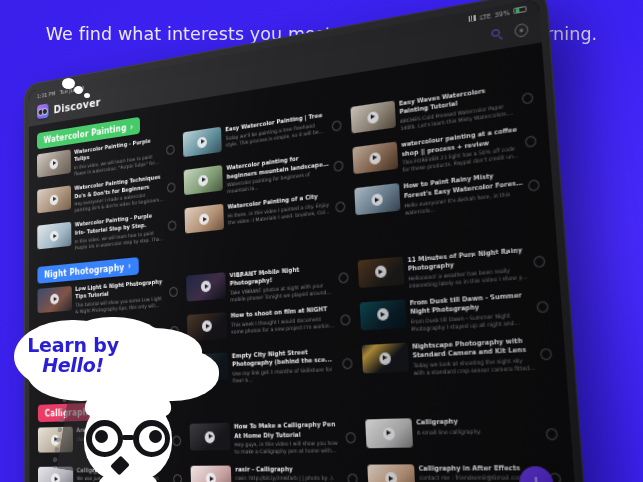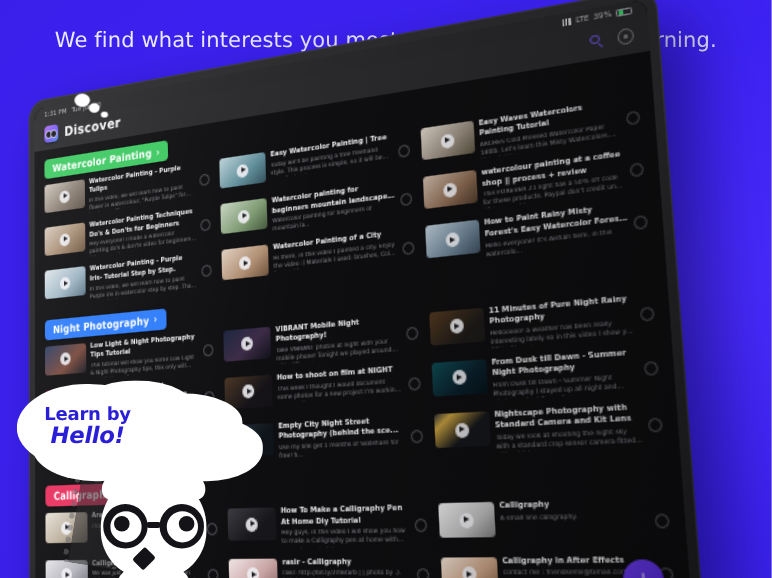--- a/index.html
+++ b/index.html
@@ -175,21 +175,21 @@
     box-shadow:
       22px -4px 0 -8px #fff, 80px -2px 0 -10px #fff,
       6px 16px 0 -7px #fff, 54px 20px 0 -8px #fff,
       96px 18px 0 -9px #fff, 40px -12px 0 -9px #fff;
   }
   .bubble .txt{
     position:absolute; inset:0; display:flex; flex-direction:column;
     align-items:center; justify-content:center; z-index:2;
     color:#2a1fd6; line-height:1.05;
   }
-  .bubble .l1{ font-size:15px; font-weight:700; letter-spacing:-.2px;}
+  .bubble .l1{ font-size:19px; font-weight:700; letter-spacing:-.2px;}
   .bubble .l2{ font-size:19px; font-weight:700; font-style:italic; letter-spacing:-.3px;}
   .tail1,.tail2,.tail3{ position:absolute; background:#fff; border-radius:50%; z-index:5;}
   .tail1{ left:62px; top:78px; width:13px;height:11px;}
   .tail2{ left:74px; top:86px; width:9px;height:8px;}
   .tail3{ left:84px; top:93px; width:6px;height:5px;}
 
   
   .owl{ position:absolute; left:76px; top:396px; width:104px; height:100px; z-index:7; }
   .owl .head{
     position:absolute; left:8px; top:0; width:88px; height:86px; background:#fff;

